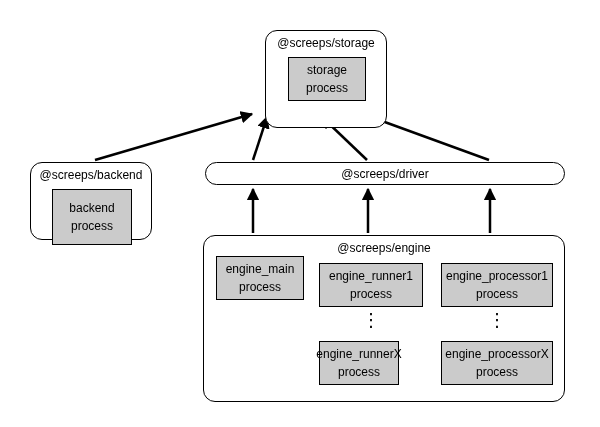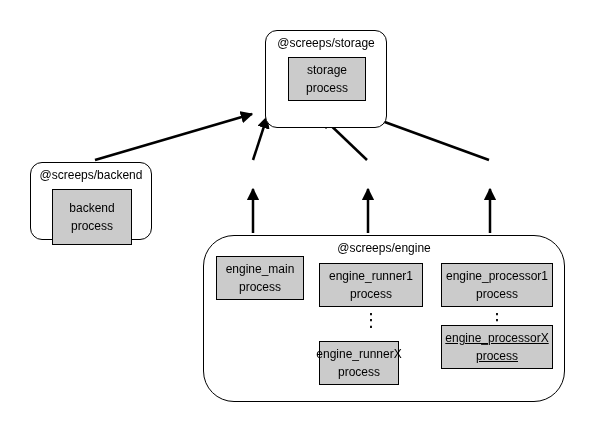--- a/index.html
+++ b/index.html
@@ -31,26 +31,26 @@
   }
   
   .storage-node{left:265px;top:30px;width:122px;height:98px;}
   .storage-process{left:22px;top:26px;width:78px;height:44px;}
   
   .backend-node{left:30px;top:162px;width:122px;height:78px;}
   .backend-process{left:21px;top:26px;width:80px;height:56px;}
   
   .driver-node{left:205px;top:162px;width:360px;height:23px;}
   
-  .engine-node{left:203px;top:235px;width:362px;height:167px;border-radius:31px;}
+  .engine-node{left:203px;top:235px;width:362px;height:167px;}
   .p-main{left:12px;top:20px;width:88px;height:44px;}
   .p-runner1{left:115px;top:27px;width:104px;height:44px;}
   .p-processor1{left:237px;top:27px;width:112px;height:44px;}
   .p-runnerX{left:115px;top:105px;width:80px;height:44px;}
-  .p-processorX{left:237px;top:89px;width:112px;height:44px;text-decoration:underline;}
+  .p-processorX{left:237px;top:105px;width:112px;height:44px;}
   .dots-runner{left:115px;top:77px;width:104px;}
   .dots-processor{left:237px;top:77px;width:112px;}
 </style>
 </head>
 <body>
 
 <div class="canvas">
 
   <svg class="arrows" viewBox="0 0 600 427" xmlns="http://www.w3.org/2000/svg">
     <defs>
@@ -75,20 +75,23 @@
     <div class="process storage-process">storage
 process</div>
   </div>
 
   <div class="node backend-node">
     <div class="node-title">@screeps/backend</div>
     <div class="process backend-process">backend
 process</div>
   </div>
 
+  <div class="pill driver-node">
+    <span>@screeps/driver</span>
+  </div>
 
   <div class="node engine-node">
     <div class="node-title">@screeps/engine</div>
     <div class="process p-main">engine_main
 process</div>
     <div class="process p-runner1">engine_runner1
 process</div>
     <div class="process p-processor1">engine_processor1
 process</div>
     <div class="dots dots-runner">⋮</div>

